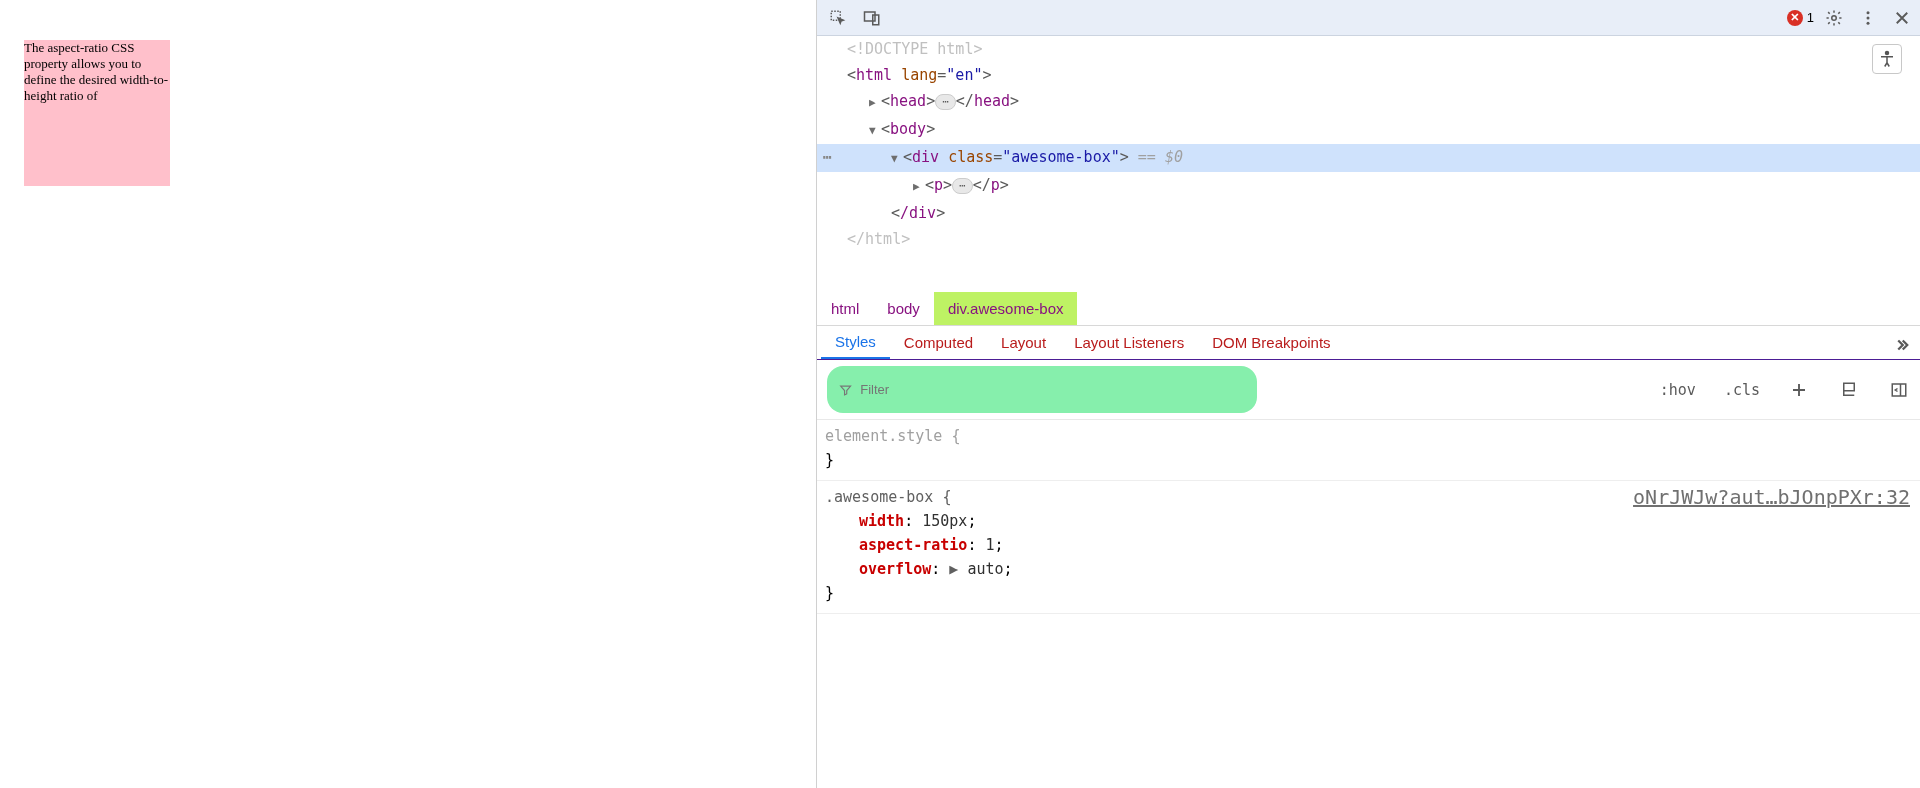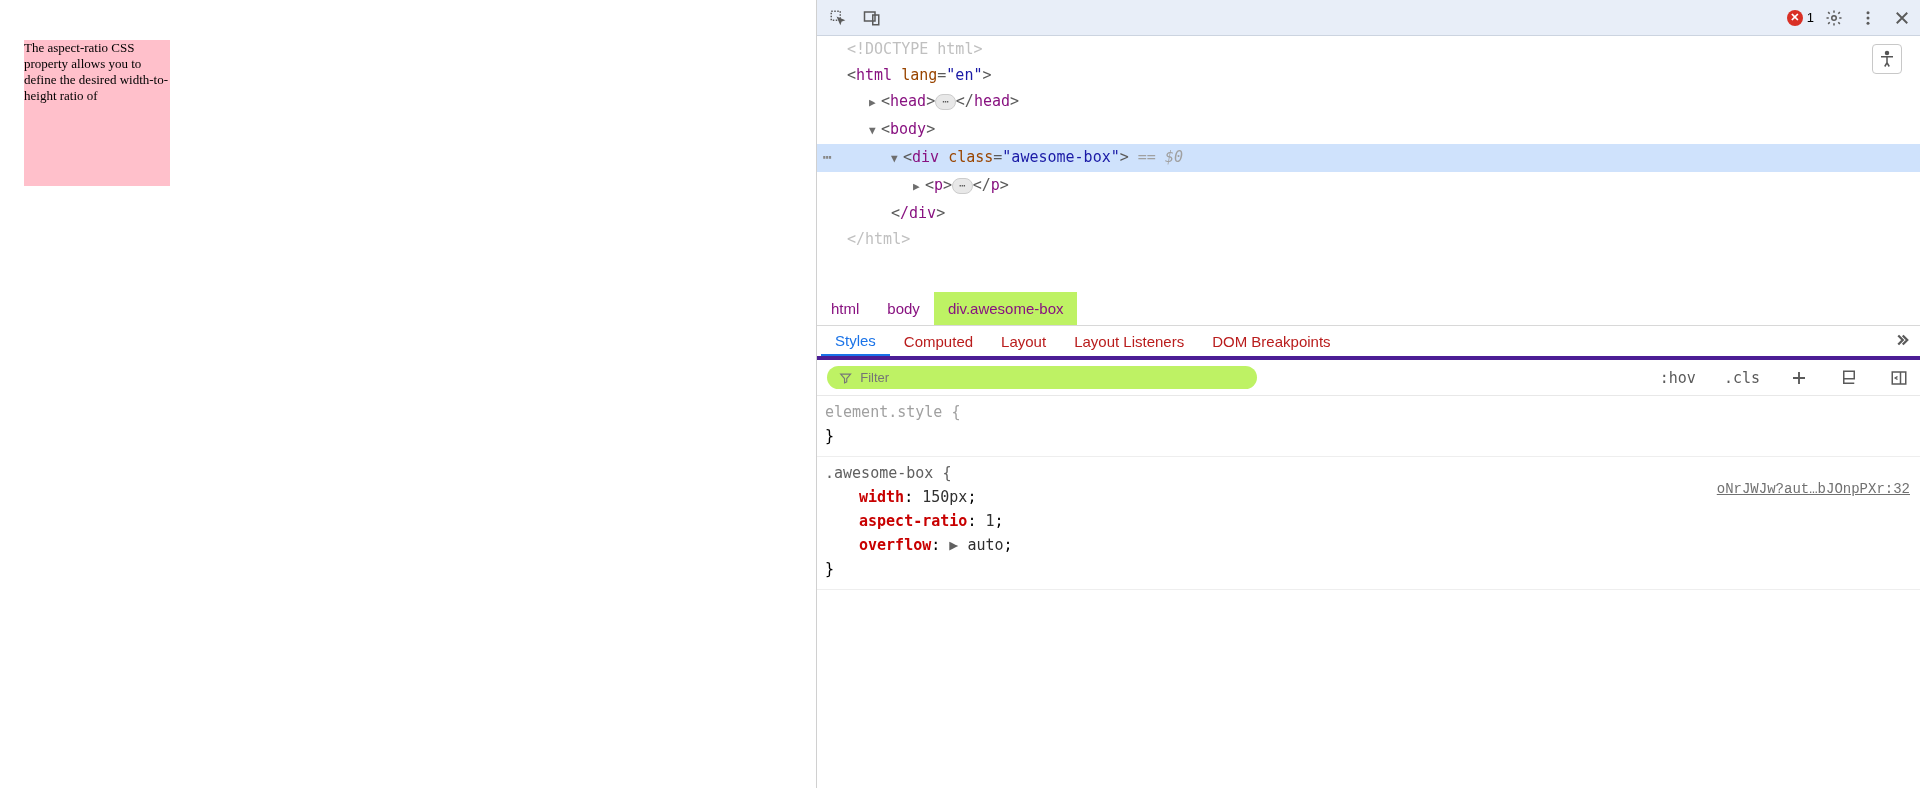--- a/index.html
+++ b/index.html
@@ -35,32 +35,32 @@
 .indent-4 { padding-left: 96px; }
 .tag-name { color: #881280; }
 .attr-name { color: #994500; }
 .attr-val { color: #1a1aa6; }
 .twisty { display: inline-block; width: 12px; color: #6e6e6e; font-size: 11px; }
 .ellipsis-pill { display: inline-block; background: #e8e8e8; border: 1px solid #ccc; border-radius: 8px; padding: 0 6px; font-size: 11px; line-height: 14px; vertical-align: middle; }
 .eq-dollar { color: #a0a0a0; font-style: italic; }
 .breadcrumb { display: flex; border-bottom: 1px solid #d8d8d8; background: #fff; font-size: 15px; align-items: stretch; height: 34px; }
 .crumb { padding: 6px 14px; color: #881280; cursor: pointer; display:flex; align-items:center;}
 .crumb.sel { background: #bef264; color: #881280; }
-.styles-toolbar { display: flex; align-items: flex-start; border-bottom: 4px solid #4c1d95; height: 34px; padding: 0 4px; }
+.styles-toolbar { display: flex; align-items: flex-end; border-bottom: 1px solid #4c1d95; height: 34px; padding: 0 4px; }
 .styles-tabs { display: flex; align-items: center; height: 100%; gap: 0; }
 .styles-tab { padding: 0 14px; height: 100%; display: flex; align-items: center; color: #b91c1c; font-size: 15px; cursor: pointer; }
 .styles-tab.active { color: #1a73e8; border-bottom: 2px solid #1a73e8; }
 .filter-row { display: flex; align-items: center; padding: 6px 10px; gap: 10px; border-bottom: 1px solid #e8e8e8; }
-.filter-pill { flex: 0 0 auto; display: flex; align-items: center; background: #bef264; border-radius: 16px; padding: 4px 12px; gap: 8px; color: #777; width: 430px; }
+.filter-pill { flex: 0 0 auto; display: flex; align-items: center; background: #86efac; border-radius: 16px; padding: 16px 12px; gap: 8px; color: #777; width: 430px; }
 .filter-right { margin-left: auto; display: flex; align-items: center; gap: 28px; color: #5a5a5a; font-family: Consolas, monospace; font-size: 15px; }
 .filter-icn { width: 22px; height: 22px; display: flex; align-items: center; justify-content: center; cursor: pointer; }
 .styles-body { flex: 1; overflow-y: auto; font-family: Consolas, Menlo, monospace; font-size: 15px; line-height: 24px; }
 .style-rule { padding: 4px 8px 8px 8px; border-bottom: 1px solid #eee; position: relative; }
 .selector-line { color: #606060; }
-.style-source { position: absolute; right: 10px; top: 20px; color: #707070; text-decoration: underline; font-size: 14px; font-family: Liberation Mono, monospace; }
+.style-source { position: absolute; right: 10px; top: 4px; color: #707070; text-decoration: underline; font-size: 20px; }
 .prop-line { padding-left: 34px; }
 .prop-name { color: #c80000; font-weight: bold; }
 .prop-val { color: #303030; }
 input { font: inherit; border: none; background: transparent; outline: none; }
 </style>
 </head>
 <body>
 
 <div class="rendered-page">
   <div class="awesome-box">

